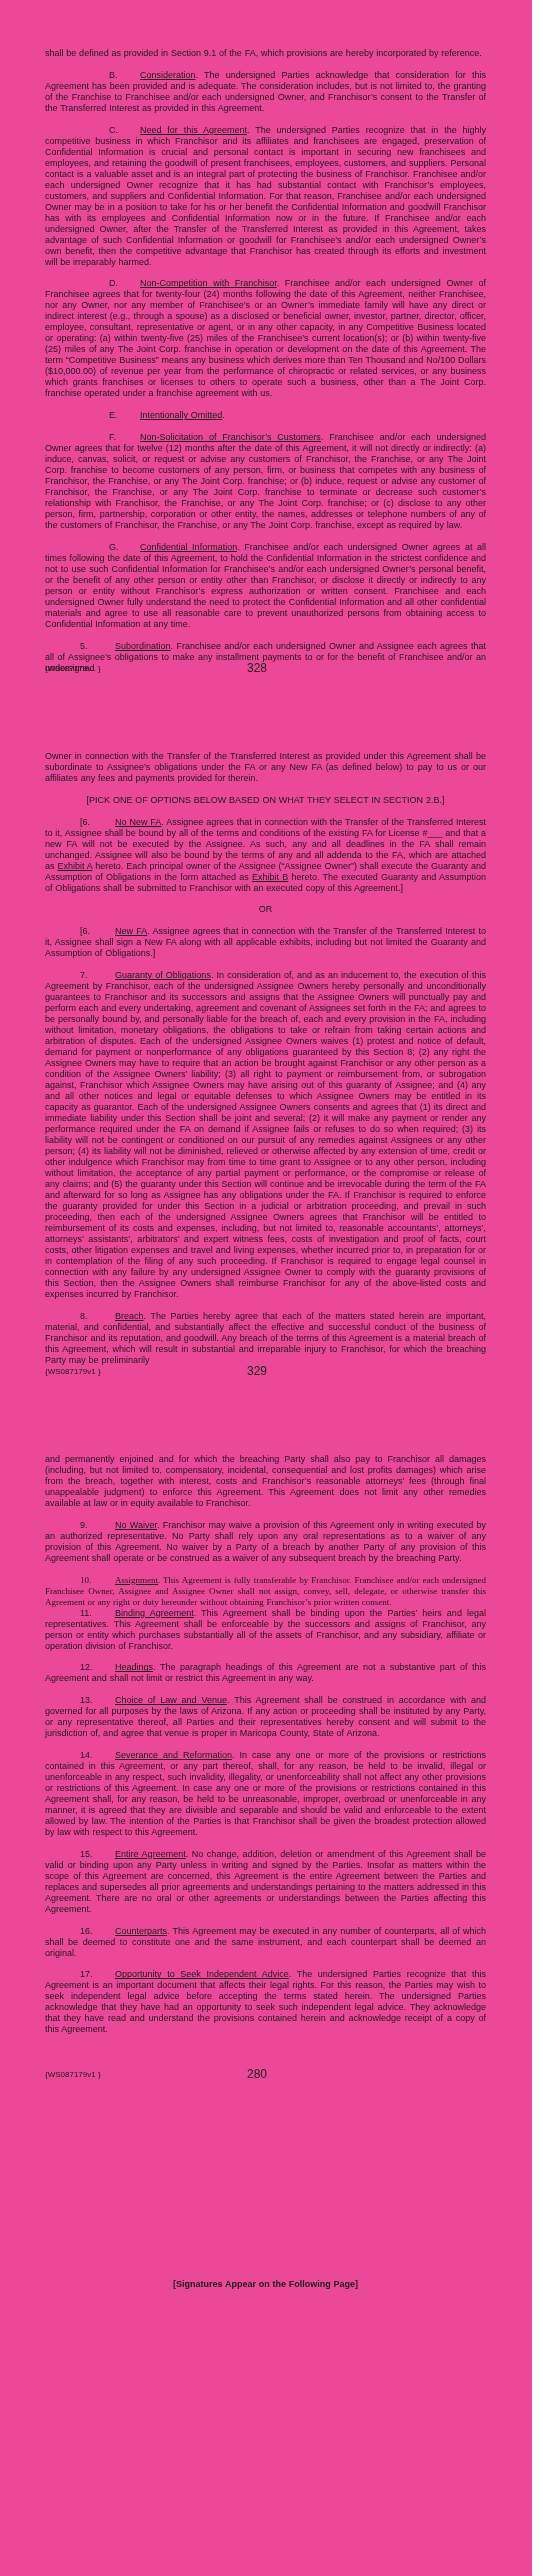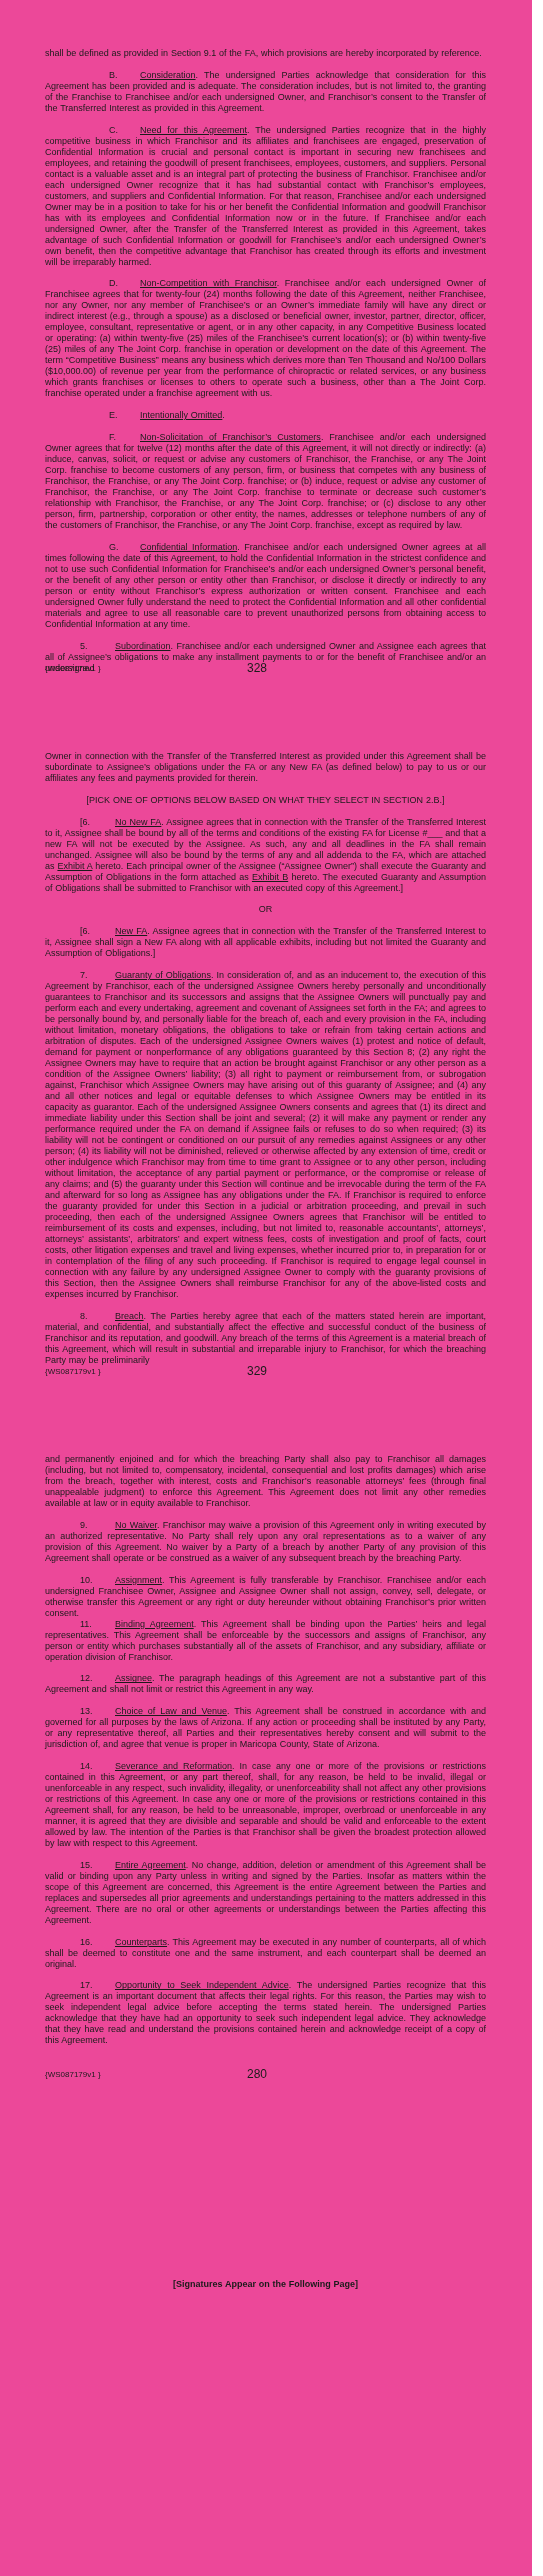--- a/index.html
+++ b/index.html
@@ -34,20 +34,21 @@
     line-height: 11px;
     text-align: justify;
     color: #1b1b1b;
     word-spacing: 0.3px;
   }
   p.para.center {
     text-align: center;
   }
   p.para.no-gap {
     margin-bottom: 0;
+    font-family: Liberation Serif, serif;
   }
   .lbl {
     display: inline-block;
     box-sizing: border-box;
   }
   .lbl.letter {
     width: 95px;
     padding-left: 64px;
   }
   .lbl.num {
@@ -106,21 +107,21 @@
       </div>
       <span class="footer-doc-id">{WS087179v1 }</span>
       <span class="footer-page-num">329</span>
     </section>
     <section class="page">
       <div class="content">
         <p class="para"><span>and permanently enjoined and for which the breaching Party shall also pay to Franchisor all damages (including, but not limited to, compensatory, incidental, consequential and lost profits damages) which arise from the breach, together with interest, costs and Franchisor’s reasonable attorneys’ fees (through final unappealable judgment) to enforce this Agreement. This Agreement does not limit any other remedies available at law or in equity available to Franchisor.</span></p>
         <p class="para"><span class="lbl num">9.</span><span class="u">No Waiver</span><span>. Franchisor may waive a provision of this Agreement only in writing executed by an authorized representative. No Party shall rely upon any oral representations as to a waiver of any provision of this Agreement. No waiver by a Party of a breach by another Party of any provision of this Agreement shall operate or be construed as a waiver of any subsequent breach by the breaching Party.</span></p>
         <p class="para no-gap"><span class="lbl num">10.</span><span class="u">Assignment</span><span>. This Agreement is fully transferable by Franchisor. Franchisee and/or each undersigned Franchisee Owner, Assignee and Assignee Owner shall not assign, convey, sell, delegate, or otherwise transfer this Agreement or any right or duty hereunder without obtaining Franchisor’s prior written consent.</span></p>
         <p class="para"><span class="lbl num">11.</span><span class="u">Binding Agreement</span><span>. This Agreement shall be binding upon the Parties’ heirs and legal representatives. This Agreement shall be enforceable by the successors and assigns of Franchisor, any person or entity which purchases substantially all of the assets of Franchisor, and any subsidiary, affiliate or operation division of Franchisor.</span></p>
-        <p class="para"><span class="lbl num">12.</span><span class="u">Assignee</span><span>. The paragraph headings of this Agreement are not a substantive part of this Agreement and shall not limit or restrict this Agreement in any way.</span></p>
+        <p class="para"><span class="lbl num">12.</span><span class="u">Headings</span><span>. The paragraph headings of this Agreement are not a substantive part of this Agreement and shall not limit or restrict this Agreement in any way.</span></p>
         <p class="para"><span class="lbl num">13.</span><span class="u">Choice of Law and Venue</span><span>. This Agreement shall be construed in accordance with and governed for all purposes by the laws of Arizona. If any action or proceeding shall be instituted by any Party, or any representative thereof, all Parties and their representatives hereby consent and will submit to the jurisdiction of, and agree that venue is proper in Maricopa County, State of Arizona.</span></p>
         <p class="para"><span class="lbl num">14.</span><span class="u">Severance and Reformation</span><span>. In case any one or more of the provisions or restrictions contained in this Agreement, or any part thereof, shall, for any reason, be held to be invalid, illegal or unenforceable in any respect, such invalidity, illegality, or unenforceability shall not affect any other provisions or restrictions of this Agreement. In case any one or more of the provisions or restrictions contained in this Agreement shall, for any reason, be held to be unreasonable, improper, overbroad or unenforceable in any manner, it is agreed that they are divisible and separable and should be valid and enforceable to the extent allowed by law. The intention of the Parties is that Franchisor shall be given the broadest protection allowed by law with respect to this Agreement.</span></p>
         <p class="para"><span class="lbl num">15.</span><span class="u">Entire Agreement</span><span>. No change, addition, deletion or amendment of this Agreement shall be valid or binding upon any Party unless in writing and signed by the Parties. Insofar as matters within the scope of this Agreement are concerned, this Agreement is the entire Agreement between the Parties and replaces and supersedes all prior agreements and understandings pertaining to the matters addressed in this Agreement. There are no oral or other agreements or understandings between the Parties affecting this Agreement.</span></p>
         <p class="para"><span class="lbl num">16.</span><span class="u">Counterparts</span><span>. This Agreement may be executed in any number of counterparts, all of which shall be deemed to constitute one and the same instrument, and each counterpart shall be deemed an original.</span></p>
         <p class="para"><span class="lbl num">17.</span><span class="u">Opportunity to Seek Independent Advice</span><span>. The undersigned Parties recognize that this Agreement is an important document that affects their legal rights. For this reason, the Parties may wish to seek independent legal advice before accepting the terms stated herein. The undersigned Parties acknowledge that they have had an opportunity to seek such independent legal advice. They acknowledge that they have read and understand the provisions contained herein and acknowledge receipt of a copy of this Agreement.</span></p>
       </div>
       <span class="footer-doc-id">{WS087179v1 }</span>
       <span class="footer-page-num">280</span>
     </section>
     <section class="page">

